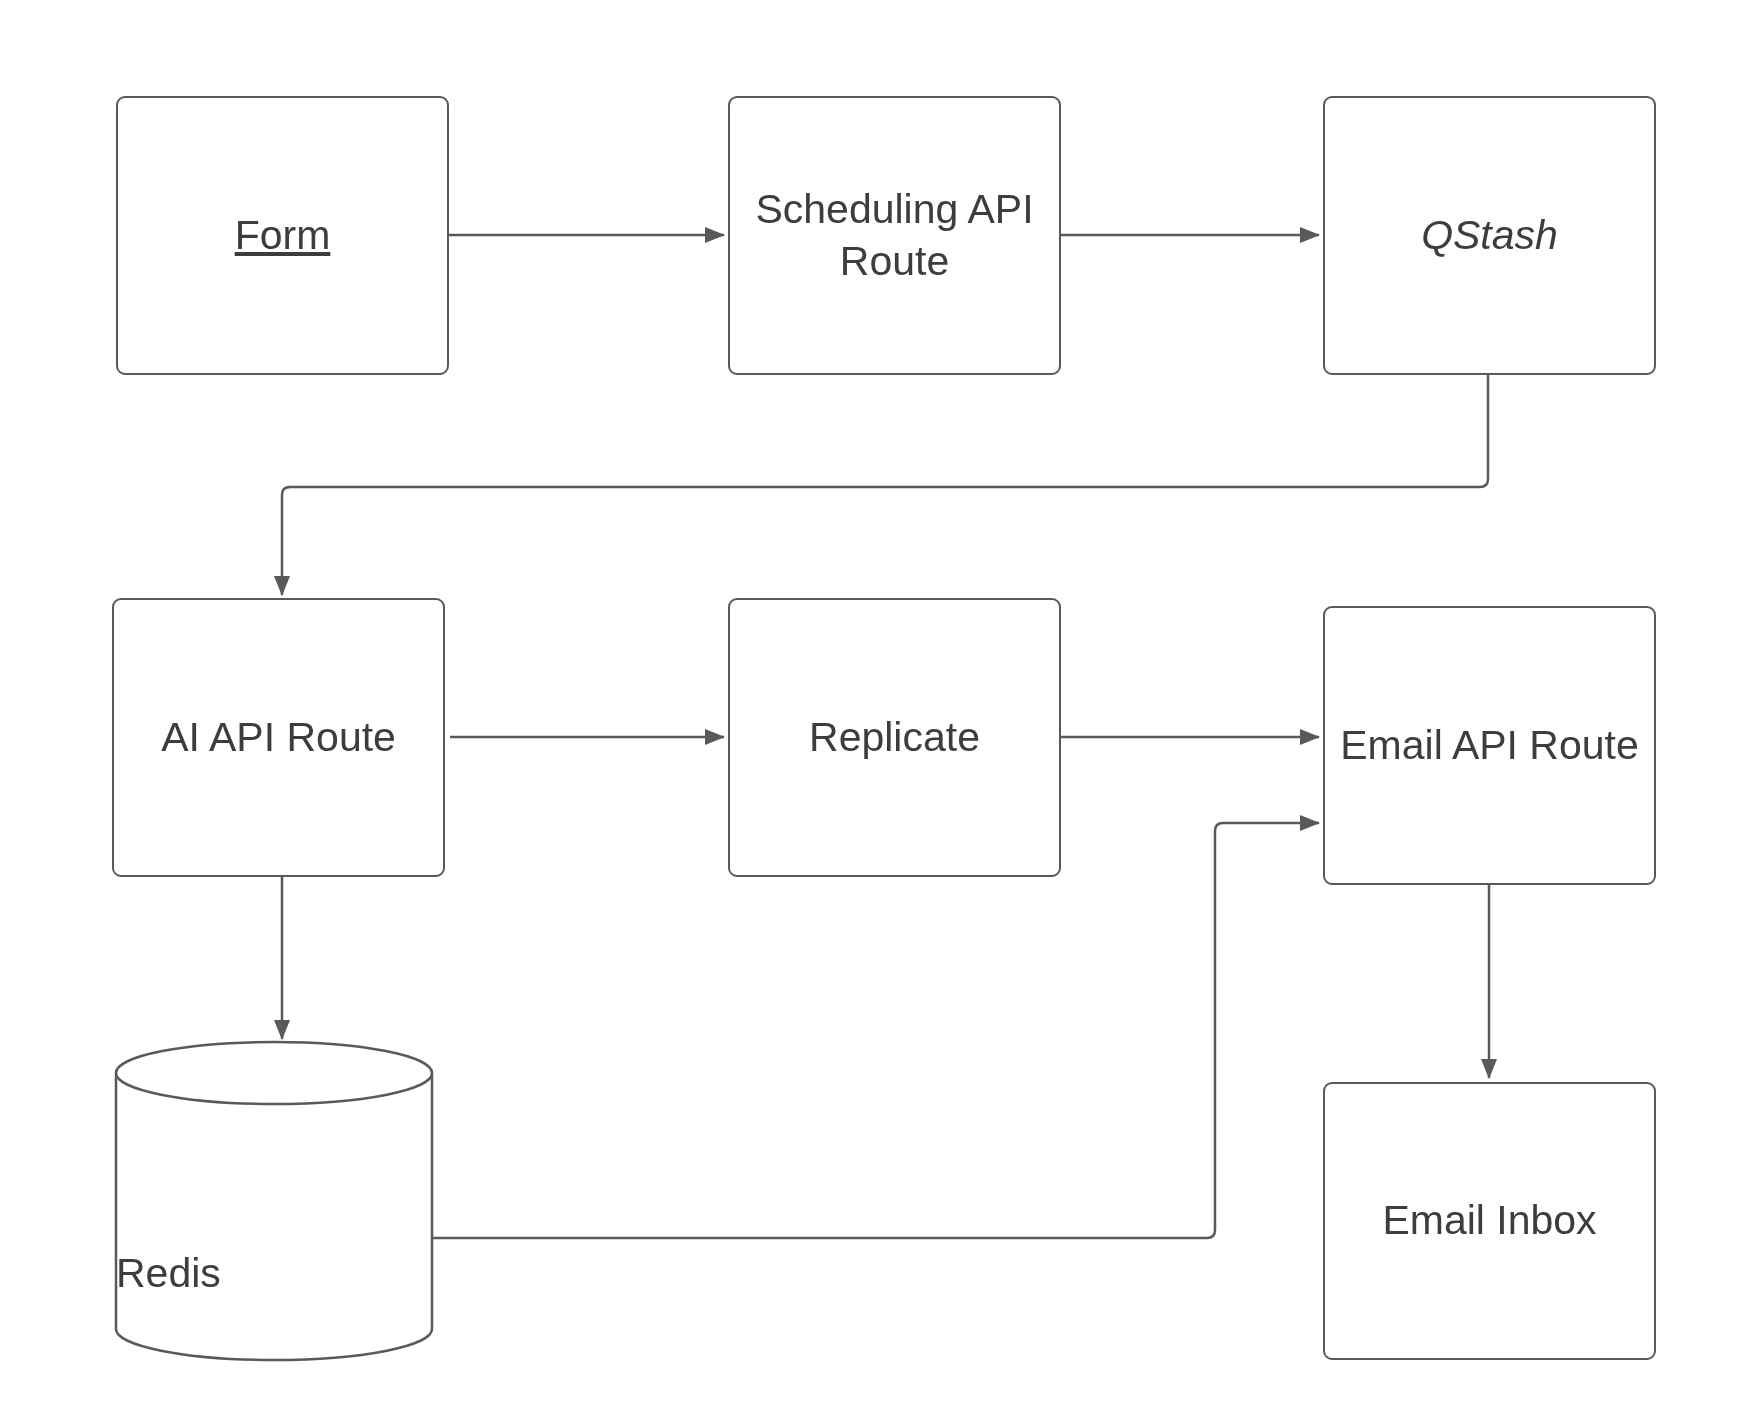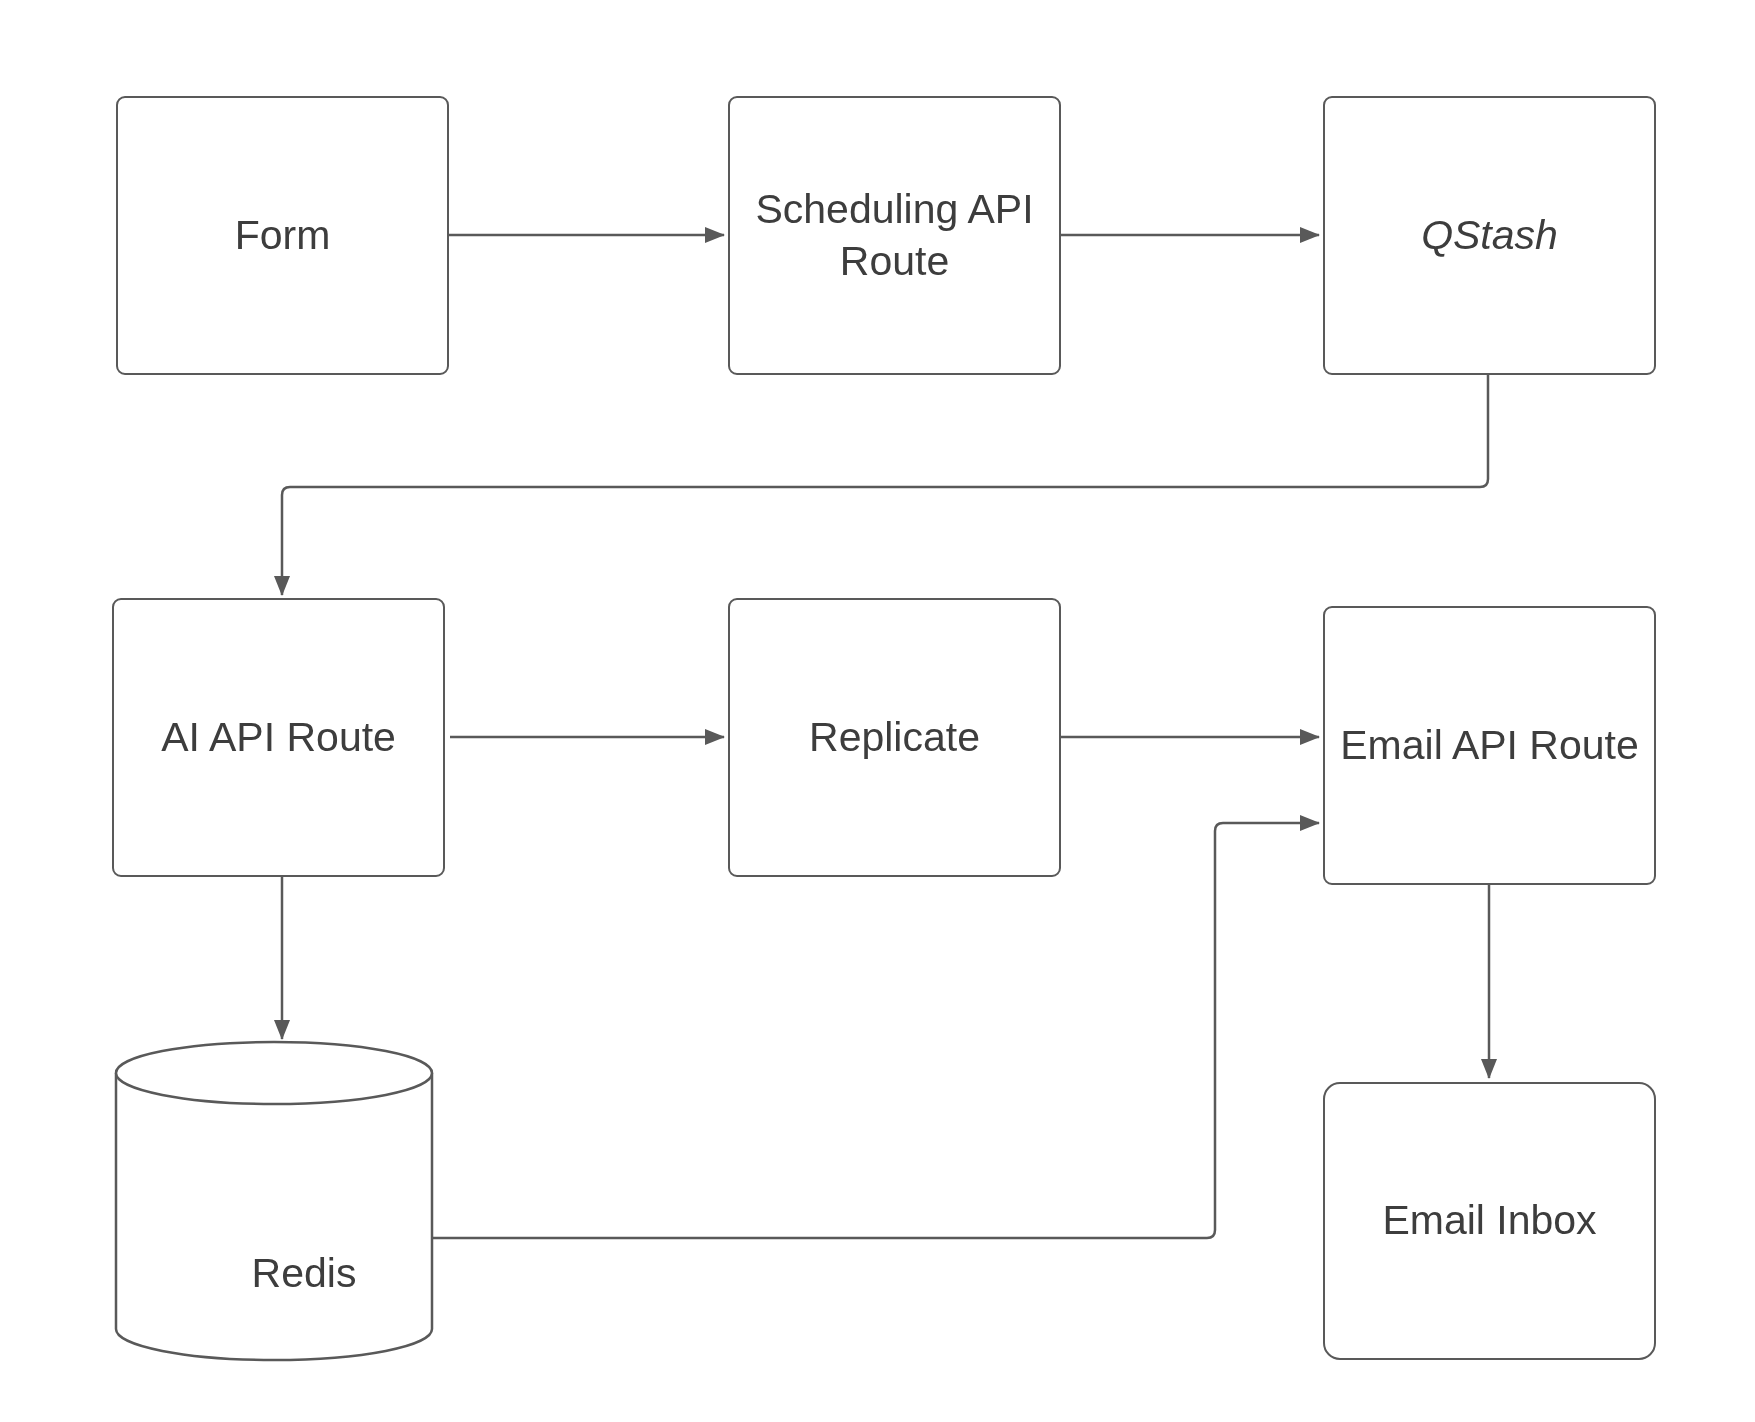--- a/index.html
+++ b/index.html
@@ -41,31 +41,30 @@
   }
   .node .node-label {
     display: block;
     max-width: 310px;
   }
   .cyl-label {
     position: absolute;
     left: 116px;
     top: 1250px;
     width: 376px;
-    text-align: center;
     font-size: 41px;
     color: #3d3d3d;
   }
-  #node-form            { left: 116px;  top: 96px;  }
+  #node-form            { left: 116px;  top: 96px; text-decoration: underline;  }
   #node-scheduling      { left: 728px;  top: 96px; text-align: center;  }
   #node-qstash          { left: 1323px; top: 96px; font-style: italic;  }
   #node-ai-api-route    { left: 112px;  top: 598px; }
   #node-replicate       { left: 728px;  top: 598px; }
   #node-email-api-route { left: 1323px; top: 606px; }
-  #node-email-inbox     { left: 1323px; top: 1082px; height: 278px; border-radius: 17px; }
+  #node-email-inbox     { left: 1323px; top: 1082px; height: 278px; }
   .edge {
     stroke: #595959;
     stroke-width: 2.5;
     fill: none;
   }
   .shape-outline {
     stroke: #595959;
     stroke-width: 2.5;
     fill: #ffffff;
   }

